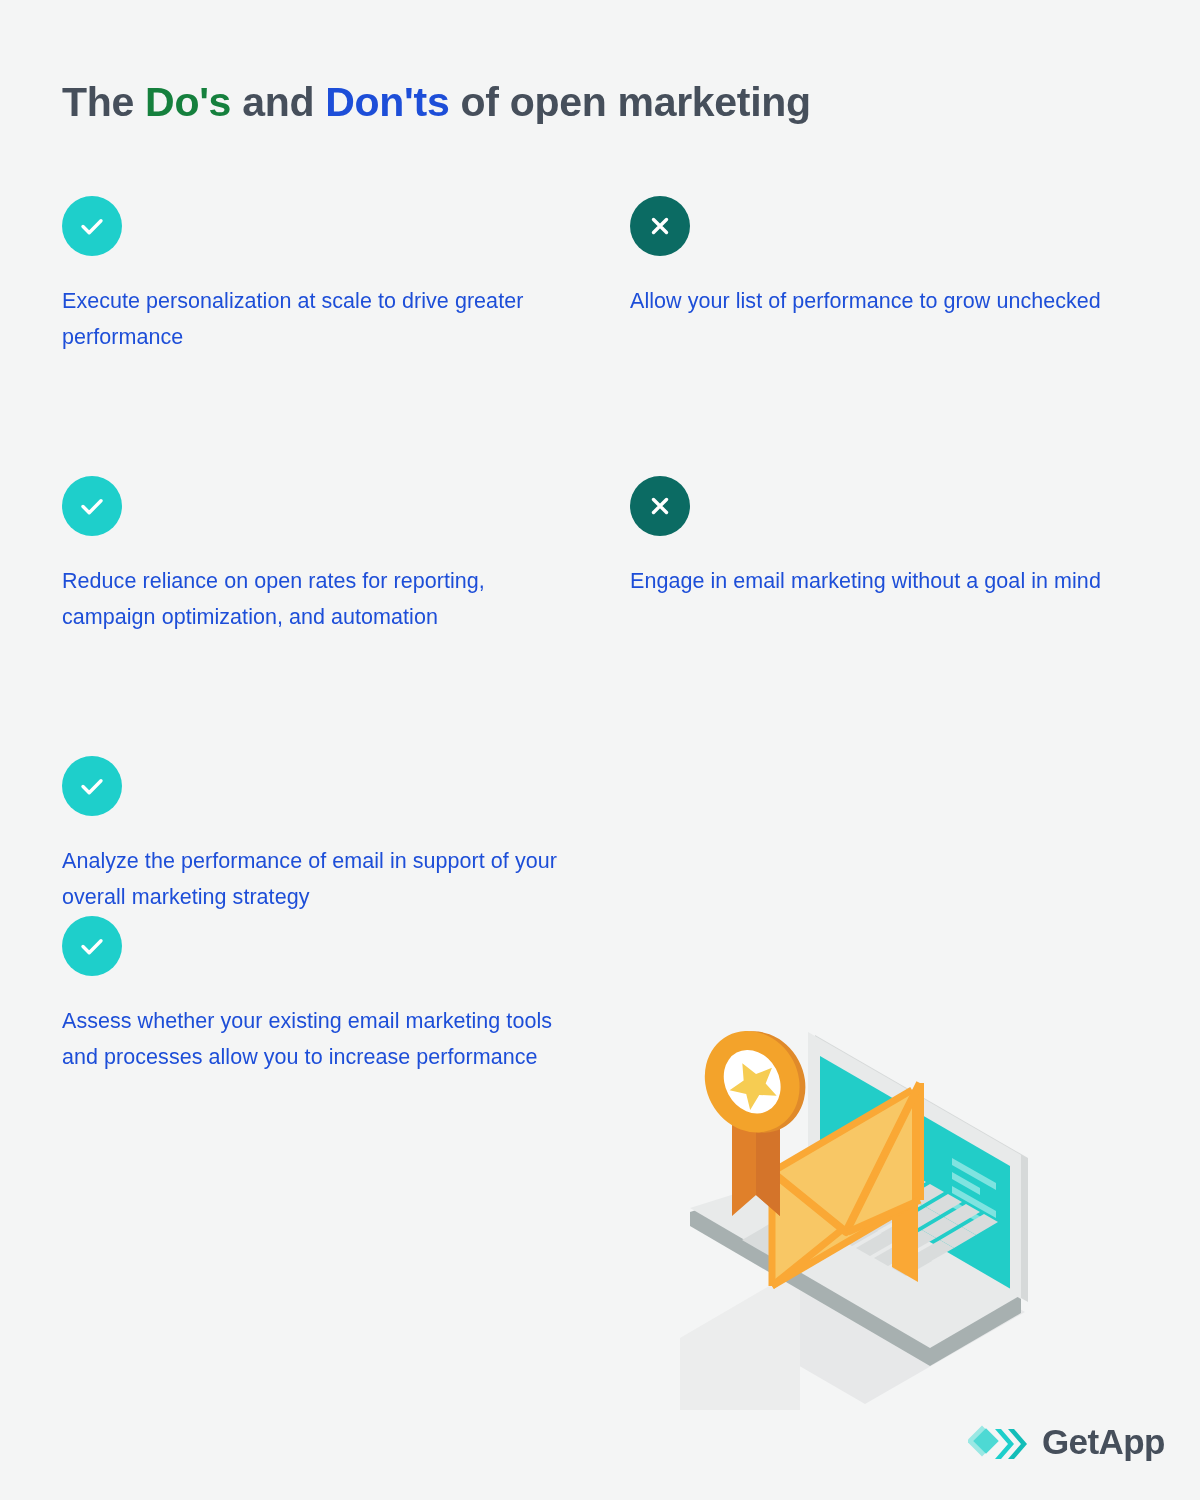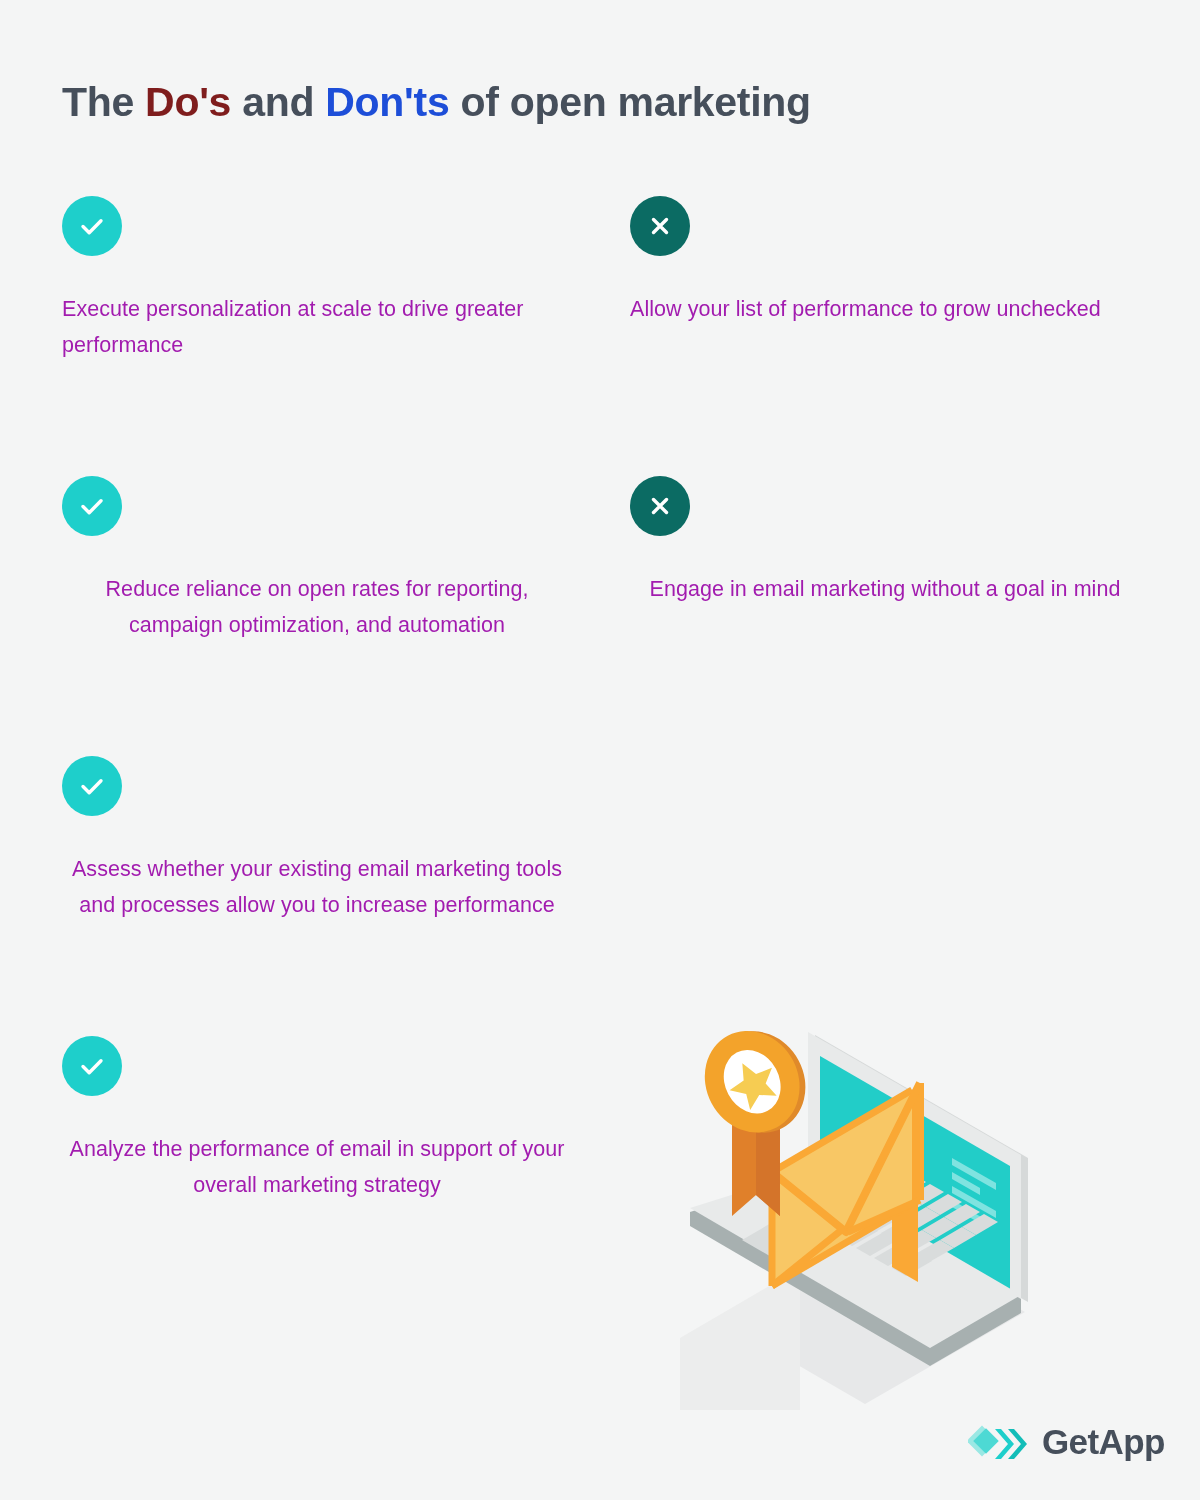--- a/index.html
+++ b/index.html
@@ -26,51 +26,51 @@
   .title {
     position: absolute;
     left: 62px;
     top: 52px;
     font-size: 41px;
     font-weight: bold;
     letter-spacing: -0.3px;
     color: #464f5b;
     white-space: nowrap;
   }
-  .title .do   { color: #7f1d1d; }
+  .title .do   { color: #15803d; }
   .title .dont { color: #1d4ed8; }
 
   
   .col {
     position: absolute;
     width: 520px;
   }
   .col-dos   { left: 62px;  top: 196px; }
   .col-donts { left: 630px; top: 196px; }
 
   .item { position: relative; }
-  .item + .item { margin-top: 0; text-align: center; }
+  .item + .item { margin-top: 0; }
 
   .badge {
     width: 60px;
     height: 60px;
     border-radius: 50%;
     display: flex;
     align-items: center;
     justify-content: center;
   }
   .badge.check { background: #1ecfcb; }
   .badge.cross { background: #0b6b63; }
   .badge svg { display: block; }
 
   .item-text {
-    margin-top: 36px;
+    margin-top: 28px;
     font-size: 21.5px;
     line-height: 1.67;
-    color: #a21caf;
+    color: #1d4ed8;
     max-width: 510px;
     letter-spacing: 0.05px;
   }
 
   
   .illustration {
     position: absolute;
     left: 680px;
     top: 1020px;
     width: 360px;
@@ -117,36 +117,36 @@
 
     <div class="item" style="height:280px">
       <div class="badge check">
         <svg width="34" height="34" viewBox="0 0 34 34" aria-hidden="true">
           <path d="M8 17.5 L14.2 23.7 L26 11.8" fill="none" stroke="#ffffff" stroke-width="3.4" stroke-linecap="round" stroke-linejoin="round"></path>
         </svg>
       </div>
       <div class="item-text">Reduce reliance on open rates for reporting, campaign optimization, and automation</div>
     </div>
 
+    <div class="item">
+      <div class="badge check">
+        <svg width="34" height="34" viewBox="0 0 34 34" aria-hidden="true">
+          <path d="M8 17.5 L14.2 23.7 L26 11.8" fill="none" stroke="#ffffff" stroke-width="3.4" stroke-linecap="round" stroke-linejoin="round"></path>
+        </svg>
+      </div>
+      <div class="item-text">Analyze the performance of email in support of your overall marketing strategy</div>
+    </div>
+
     <div class="item" style="height:280px">
       <div class="badge check">
         <svg width="34" height="34" viewBox="0 0 34 34" aria-hidden="true">
           <path d="M8 17.5 L14.2 23.7 L26 11.8" fill="none" stroke="#ffffff" stroke-width="3.4" stroke-linecap="round" stroke-linejoin="round"></path>
         </svg>
       </div>
       <div class="item-text">Assess whether your existing email marketing tools and processes allow you to increase performance</div>
-    </div>
-
-    <div class="item">
-      <div class="badge check">
-        <svg width="34" height="34" viewBox="0 0 34 34" aria-hidden="true">
-          <path d="M8 17.5 L14.2 23.7 L26 11.8" fill="none" stroke="#ffffff" stroke-width="3.4" stroke-linecap="round" stroke-linejoin="round"></path>
-        </svg>
-      </div>
-      <div class="item-text">Analyze the performance of email in support of your overall marketing strategy</div>
     </div>
 
   </div>
 
   <div class="col col-donts">
 
     <div class="item" style="height:280px">
       <div class="badge cross">
         <svg width="34" height="34" viewBox="0 0 34 34" aria-hidden="true">
           <path d="M10.5 10.5 L23.5 23.5 M23.5 10.5 L10.5 23.5" fill="none" stroke="#ffffff" stroke-width="3.4" stroke-linecap="round"></path>

